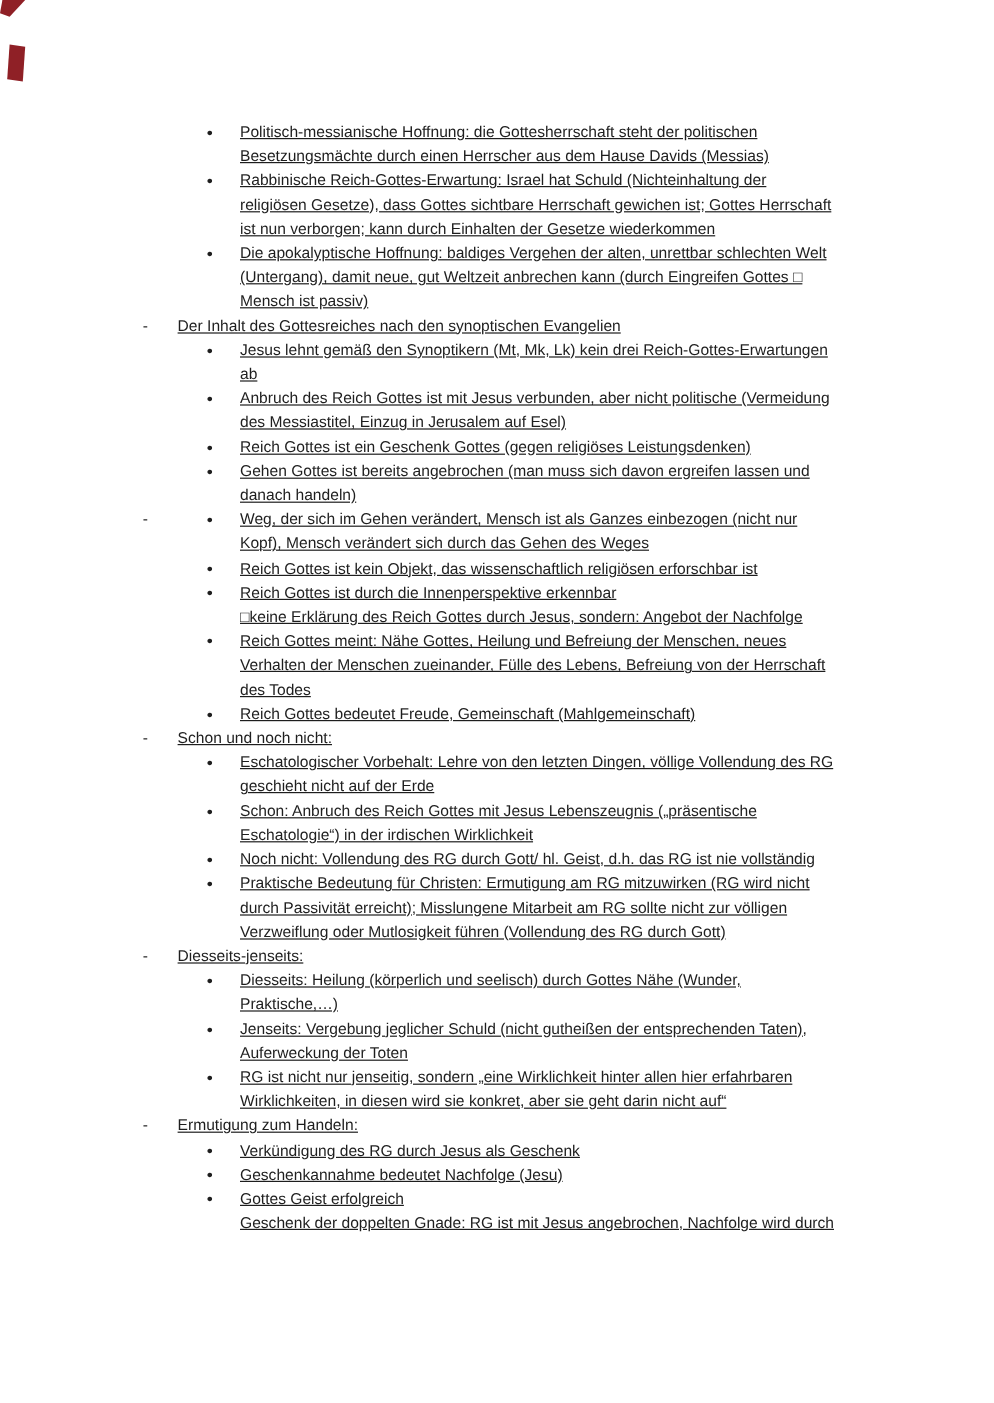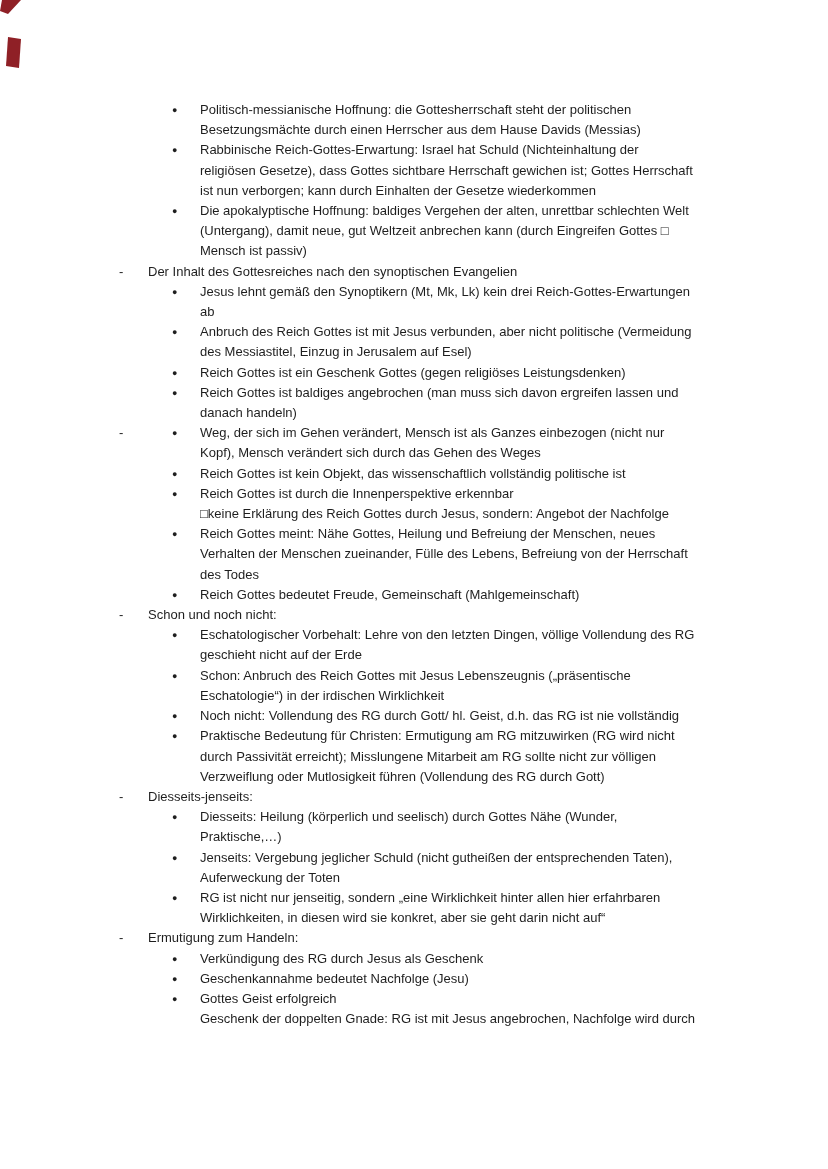--- a/index.html
+++ b/index.html
@@ -36,21 +36,21 @@
   .marker {
     position: absolute;
     top: 0;
     height: 20.2px;
     display: flex;
     align-items: center;
     color: #1e1e1e;
   }
   .item.bullet > .marker { left: 172px; font-size: 9px; }
   .item.dash   > .marker { left: 119px; font-size: 13px; }
-  .line { white-space: pre; }
+  .line { white-space: pre; text-decoration: underline; }
 </style>
 </head>
 <body>
 
 <div class="page">
 
   <svg class="edge-marks" width="32" height="84" viewBox="0 0 32 84">
     <polygon points="2,0 21,0 8,14 0,11" fill="#8f2026"></polygon>
     <polygon points="8,37 21,39 19,68 6,66" fill="#8f2026"></polygon>
   </svg>
@@ -86,34 +86,34 @@
         <span class="marker">●</span>
         <div class="line">Anbruch des Reich Gottes ist mit Jesus verbunden, aber nicht politische (Vermeidung</div>
         <div class="line">des Messiastitel, Einzug in Jerusalem auf Esel)</div>
       </div>
       <div class="item bullet">
         <span class="marker">●</span>
         <div class="line">Reich Gottes ist ein Geschenk Gottes (gegen religiöses Leistungsdenken)</div>
       </div>
       <div class="item bullet">
         <span class="marker">●</span>
-        <div class="line">Reich Gottes ist baldiges angebrochen (man muss sich davon ergreifen lassen und</div>
+        <div class="line">Gehen Gottes ist bereits angebrochen (man muss sich davon ergreifen lassen und</div>
         <div class="line">danach handeln)</div>
       </div>
       <div class="item dash">
         <span class="marker">-</span>
       </div>
       <div class="item bullet">
         <span class="marker">●</span>
         <div class="line">Weg, der sich im Gehen verändert, Mensch ist als Ganzes einbezogen (nicht nur</div>
         <div class="line">Kopf), Mensch verändert sich durch das Gehen des Weges</div>
       </div>
       <div class="item bullet">
         <span class="marker">●</span>
-        <div class="line">Reich Gottes ist kein Objekt, das wissenschaftlich vollständig politische ist</div>
+        <div class="line">Reich Gottes ist kein Objekt, das wissenschaftlich religiösen erforschbar ist</div>
       </div>
       <div class="item bullet">
         <span class="marker">●</span>
         <div class="line">Reich Gottes ist durch die Innenperspektive erkennbar</div>
         <div class="line">□keine Erklärung des Reich Gottes durch Jesus, sondern: Angebot der Nachfolge</div>
       </div>
       <div class="item bullet">
         <span class="marker">●</span>
         <div class="line">Reich Gottes meint: Nähe Gottes, Heilung und Befreiung der Menschen, neues</div>
         <div class="line">Verhalten der Menschen zueinander, Fülle des Lebens, Befreiung von der Herrschaft</div>

